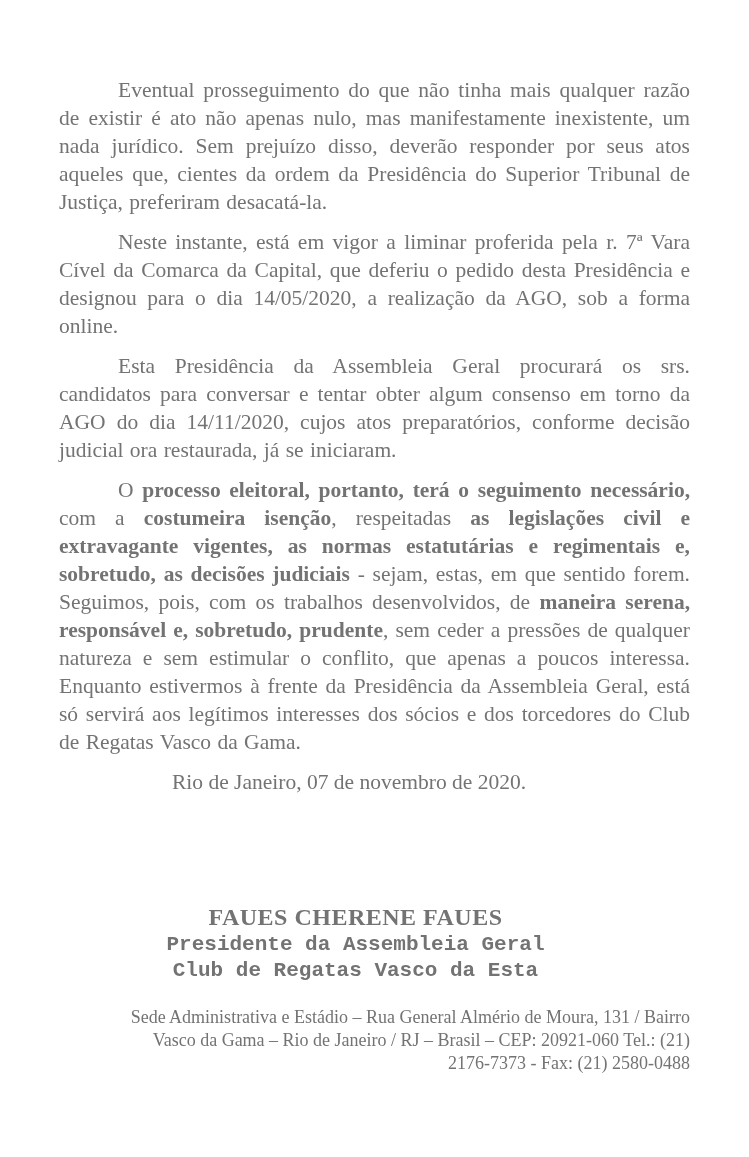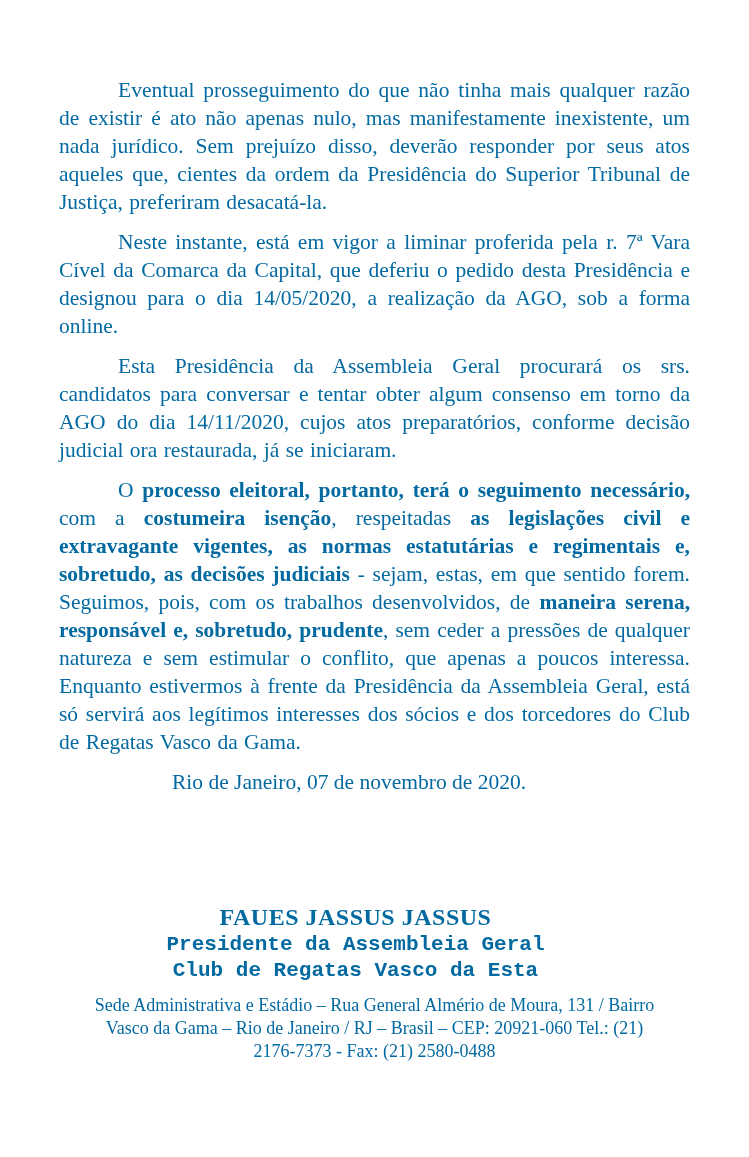--- a/index.html
+++ b/index.html
@@ -6,21 +6,21 @@
     margin: 0;
     padding: 0;
     background: #ffffff;
   }
   .page {
     position: relative;
     width: 749px;
     height: 1157px;
     margin: 0 auto;
     background: #ffffff;
-    color: #0369a1;
+    color: #737373;
     font-family: "Liberation Serif", "DejaVu Serif", serif;
     box-sizing: border-box;
     padding: 76px 59px 8px 59px;
     overflow: hidden;
   }
   .doc-body p.para {
     font-size: 21.5px;
     line-height: 28px;
     text-align: justify;
     text-indent: 59px;
@@ -48,22 +48,22 @@
     line-height: 30px;
     letter-spacing: 0.5px;
   }
   .sig-title, .sig-org {
     font-size: 21px;
     font-weight: bold;
     line-height: 26px;
     font-family: Liberation Mono, monospace;
   }
   .letterhead-footer {
-    margin-top: 10px;
-    text-align: center;
+    margin-top: 22px;
+    text-align: right;
     font-size: 18px;
     line-height: 23px;
     font-family: Liberation Serif, serif;
   }
   .footer-line {
     white-space: nowrap;
   }
 </style>
 </head>
 <body>
@@ -73,21 +73,21 @@
   <div class="doc-body" id="doc-body">
       <p class="para"><span>Eventual prosseguimento do que não tinha mais qualquer razão de existir é ato não apenas nulo, mas manifestamente inexistente, um nada jurídico. Sem prejuízo disso, deverão responder por seus atos aqueles que, cientes da ordem da Presidência do Superior Tribunal de Justiça, preferiram desacatá-la.</span></p>
       <p class="para"><span>Neste instante, está em vigor a liminar proferida pela r. 7ª Vara Cível da Comarca da Capital, que deferiu o pedido desta Presidência e designou para o dia 14/05/2020, a realização da AGO, sob a forma online.</span></p>
       <p class="para"><span>Esta Presidência da Assembleia Geral procurará os srs. candidatos para conversar e tentar obter algum consenso em torno da AGO do dia 14/11/2020, cujos atos preparatórios, conforme decisão judicial ora restaurada, já se iniciaram.</span></p>
       <p class="para"><span>O </span><b>processo eleitoral, portanto, terá o seguimento necessário,</b><span> com a </span><b>costumeira isenção</b><span>, respeitadas </span><b>as legislações civil e extravagante vigentes, as normas estatutárias e regimentais e, sobretudo, as decisões judiciais</b><span> - sejam, estas, em que sentido forem. Seguimos, pois, com os trabalhos desenvolvidos, de </span><b>maneira serena, responsável e, sobretudo, prudente</b><span>, sem ceder a pressões de qualquer natureza e sem estimular o conflito, que apenas a poucos interessa. Enquanto estivermos à frente da Presidência da Assembleia Geral, está só servirá aos legítimos interesses dos sócios e dos torcedores do Club de Regatas Vasco da Gama.</span></p>
     </div>
 
   <div class="dateline">Rio de Janeiro, 07 de novembro de 2020.</div>
 
   <div class="signature-block">
-    <div class="sig-name">FAUES JASSUS JASSUS</div>
+    <div class="sig-name">FAUES CHERENE FAUES</div>
     <div class="sig-title">Presidente da Assembleia Geral</div>
     <div class="sig-org">Club de Regatas Vasco da Esta</div>
   </div>
 
   <div class="letterhead-footer" id="letterhead-footer">
       <div class="footer-line">Sede Administrativa e Estádio – Rua General Almério de Moura, 131 / Bairro</div>
       <div class="footer-line">Vasco da Gama – Rio de Janeiro / RJ – Brasil – CEP: 20921-060  Tel.: (21)</div>
       <div class="footer-line">2176-7373  -  Fax: (21) 2580-0488</div>
     </div>
 

